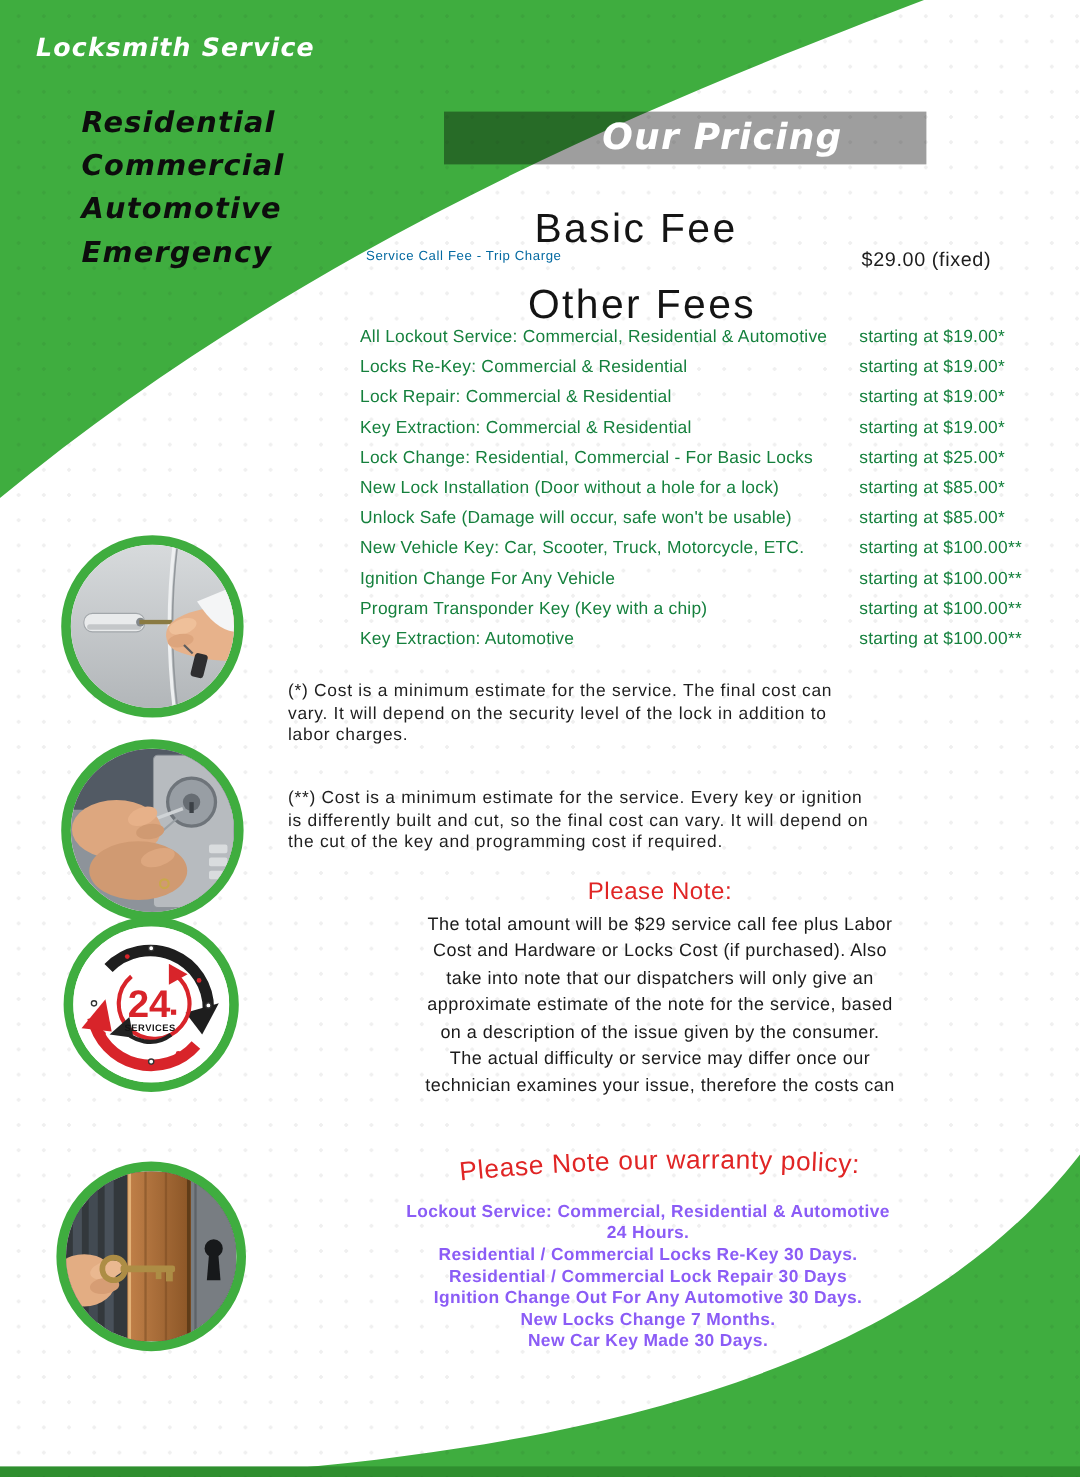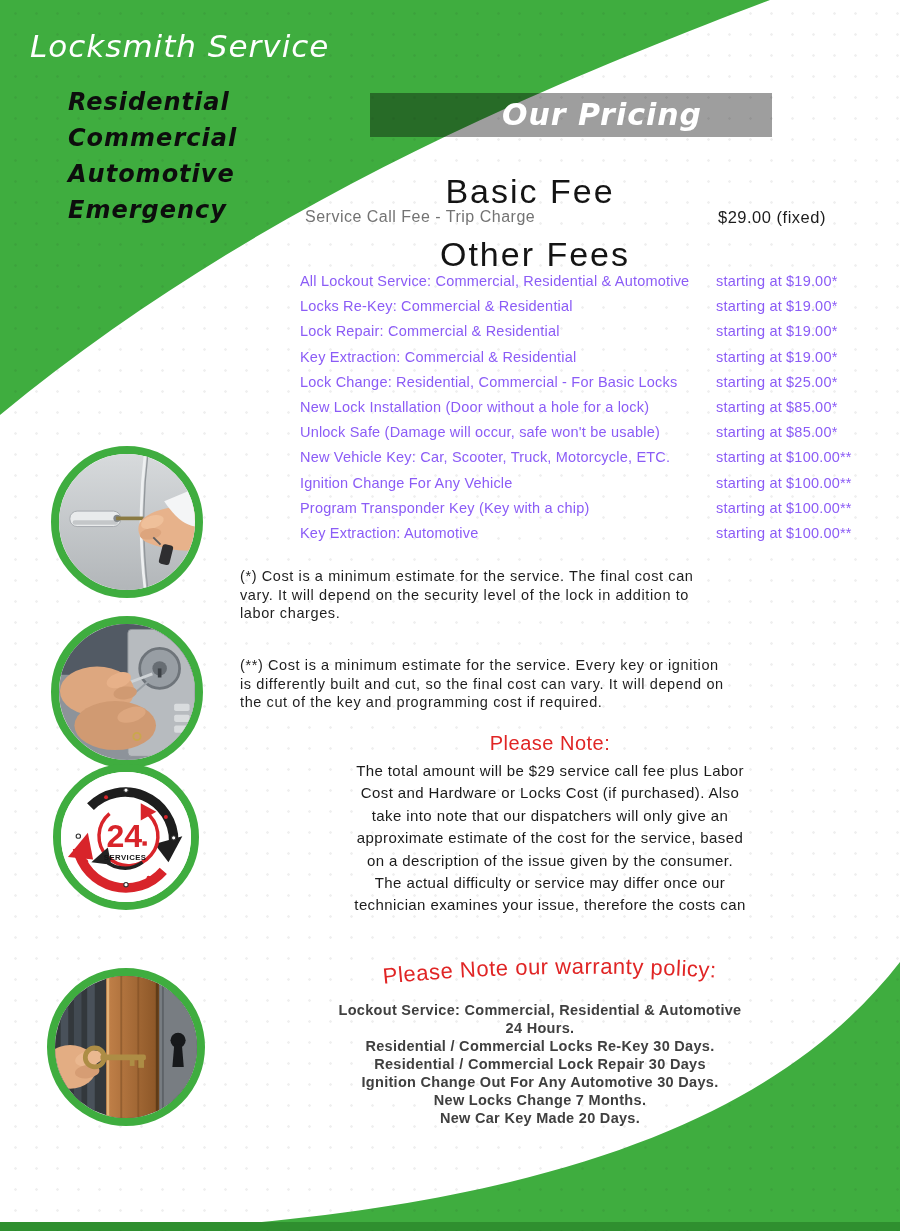--- a/index.html
+++ b/index.html
@@ -6,49 +6,49 @@
   .page{position:relative;width:900px;height:1231px;background:#ffffff;overflow:hidden;
         font-family:"Liberation Sans",sans-serif;margin:0 auto;}
   .bg{position:absolute;inset:0;width:900px;height:1231px;z-index:1;}
   .pricing-bar{position:absolute;left:370px;top:93px;width:402px;height:44px;
                background:#9e9e9e;mix-blend-mode:multiply;z-index:2;}
   .dots{position:absolute;inset:0;z-index:3;pointer-events:none;
         background-image:radial-gradient(circle,rgba(25,25,25,0.065) 1.3px,transparent 1.45px);
         background-size:21px 21px;background-position:5px 3px;}
   .abs{position:absolute;z-index:4;}
   .brand{left:30px;top:28px;margin:0;font-family:"DejaVu Sans",sans-serif;
-         font-style:italic;font-weight:normal;font-size:31px;color:#ffffff;letter-spacing:1px;}
+         font-style:italic;font-weight:bold;font-size:21px;color:#ffffff;letter-spacing:1px;}
   .services{left:68px;top:84px;margin:0;padding:0;list-style:none;
             font-family:"DejaVu Sans",sans-serif;font-style:italic;font-weight:bold;
             font-size:24px;color:#0d0d0d;}
   .services li{height:36px;line-height:36px;letter-spacing:1px;}
   .pricing-title{left:370px;top:97px;width:464px;text-align:center;
                  font-family:"DejaVu Sans",sans-serif;font-style:italic;font-weight:bold;
                  font-size:30px;color:#ffffff;letter-spacing:1px;}
   .section-heading{margin:0;font-weight:normal;font-size:34px;letter-spacing:2px;
                    color:#141414;text-align:center;}
   #basic-heading{left:230px;top:172px;width:600px;}
   #other-heading{left:235px;top:235px;width:600px;}
-  .basic-label{left:305px;top:208px;font-size:16px;letter-spacing:.5px;color:#737373;}
+  .basic-label{left:305px;top:208px;font-size:11px;letter-spacing:.5px;color:#0369a1;}
   .basic-price{left:718px;top:208px;font-size:16.5px;letter-spacing:.5px;color:#1c1c1c;}
   .fee-table{left:300px;top:273px;width:560px;}
-  .fee-row{position:relative;height:25.2px;font-size:14.5px;color:#8b5cf6;letter-spacing:.2px;}
+  .fee-row{position:relative;height:25.2px;font-size:14.5px;color:#15803d;letter-spacing:.2px;}
   .fee-price{position:absolute;left:416px;top:0;white-space:nowrap;}
   .note{left:240px;width:620px;font-size:14.5px;letter-spacing:.6px;
         color:#1e1e1e;line-height:18.6px;}
   #note-star{top:567px;}
   #note-dstar{top:656px;}
   .red{color:#e02525;}
   #please-note-h{left:240px;top:732px;width:620px;text-align:center;
                  font-size:20px;letter-spacing:.5px;}
   #please-note-body{left:240px;top:760px;width:620px;text-align:center;
                     font-size:15px;letter-spacing:.4px;line-height:22.4px;color:#1b1b1b;}
   #warranty-arc{left:320px;top:950px;width:460px;height:50px;}
   #warranty-lines{left:230px;top:1001px;width:620px;text-align:center;font-weight:bold;
-                  font-size:14.5px;line-height:18px;letter-spacing:.3px;color:#404040;}
+                  font-size:14.5px;line-height:18px;letter-spacing:.3px;color:#8b5cf6;}
   .photo{position:absolute;z-index:4;border:8px solid #3fad3f;border-radius:50%;
          overflow:hidden;background:#fff;box-sizing:border-box;}
   .photo svg{display:block;width:100%;height:100%;}
   #ph1{left:51px;top:446px;width:152px;height:152px;}
   #ph2{left:51px;top:616px;width:152px;height:152px;}
   #ph3{left:53px;top:764px;width:146px;height:146px;}
   #ph4{left:47px;top:968px;width:158px;height:158px;}
 </style>
 </head>
 <body>
@@ -151,41 +151,41 @@
       <div>(**) Cost is a minimum estimate for the service. Every key or ignition</div>
       <div>is differently built and cut, so the final cost can vary. It will depend on</div>
       <div>the cut of the key and programming cost if required.</div>
     </div>
 
   <div class="abs red" id="please-note-h">Please Note:</div>
   <div class="abs" id="please-note-body">
       <div>The total amount will be $29 service call fee plus Labor</div>
       <div>Cost and Hardware or Locks Cost (if purchased). Also</div>
       <div>take into note that our dispatchers will only give an</div>
-      <div>approximate estimate of the cost for the service, based</div>
+      <div>approximate estimate of the note for the service, based</div>
       <div>on a description of the issue given by the consumer.</div>
       <div>The actual difficulty or service may differ once our</div>
       <div>technician examines your issue, therefore the costs can</div>
     </div>
 
   <svg class="abs" id="warranty-arc" viewBox="0 0 460 50">
     <path id="arcpath" d="M8,40 Q230,12 452,32" fill="none" stroke="none"></path>
     <text font-family="Liberation Sans, sans-serif" font-size="22" fill="#e02525" letter-spacing="0.5">
       <textPath href="#arcpath" startOffset="50%" text-anchor="middle">Please Note our warranty policy:</textPath>
     </text>
   </svg>
 
   <div class="abs" id="warranty-lines">
       <div>Lockout Service: Commercial, Residential &amp; Automotive</div>
       <div>24 Hours.</div>
       <div>Residential / Commercial Locks Re-Key 30 Days.</div>
       <div>Residential / Commercial Lock Repair 30 Days</div>
       <div>Ignition Change Out For Any Automotive 30 Days.</div>
       <div>New Locks Change 7 Months.</div>
-      <div>New Car Key Made 20 Days.</div>
+      <div>New Car Key Made 30 Days.</div>
     </div>
 
   <div class="photo" id="ph1">
     <svg viewBox="0 0 150 150">
       <defs>
         <linearGradient id="carg" x1="0" y1="0" x2="0" y2="1">
           <stop offset="0" stop-color="#d7dadc"></stop>
             <stop offset="1" stop-color="#b2b6b9"></stop>
         </linearGradient>
       </defs>

